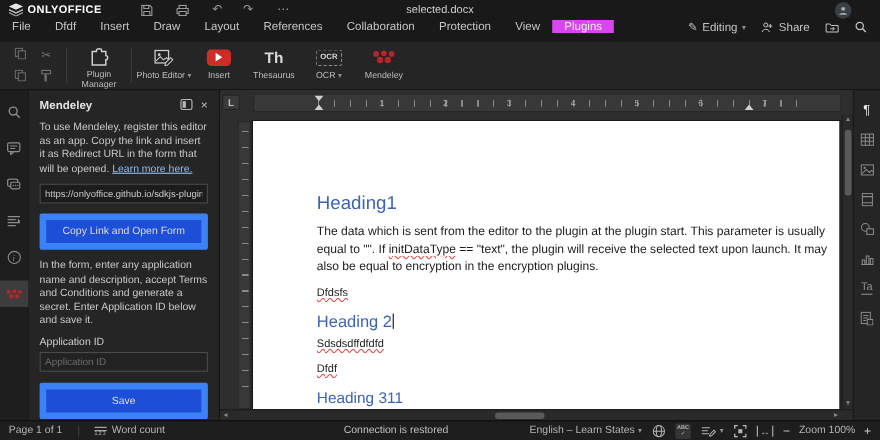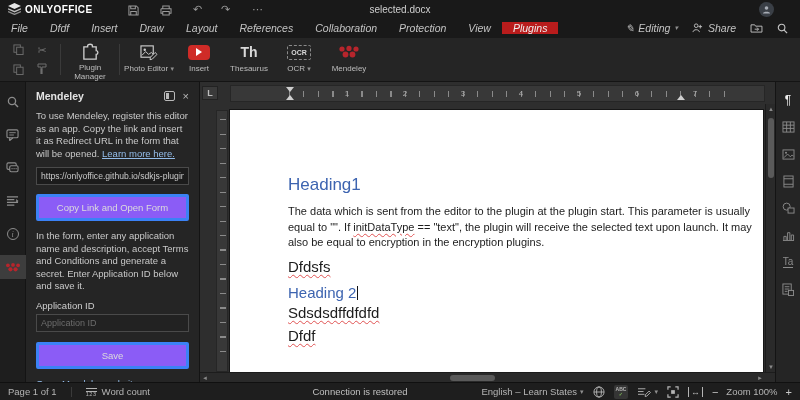--- a/index.html
+++ b/index.html
@@ -10,23 +10,23 @@
   
   .titlebar { height:18px; background:#191919; display:flex; align-items:center; position:relative; flex:none; }
   .logo { display:flex; align-items:center; gap:4px; padding:0 10px 0 8px; }
   .logo-name { font-size:10px; font-weight:bold; color:#fff; letter-spacing:.4px; }
   .tb-ic { width:26px; text-align:center; color:#9a9a9a; font-size:11px; line-height:18px; cursor:pointer; }
   .tb-ic svg { vertical-align:middle; }
   .doc-title { position:absolute; left:50%; transform:translateX(-50%); font-size:10px; color:#cfcfcf; }
   .avatar { position:absolute; right:26px; top:2px; width:15px; height:15px; border-radius:50%; background:#3a3f46; display:flex; align-items:center; justify-content:center; }
 
   
-  .menubar { height:20px; background:#191919; display:flex; align-items:center; font-size:10.5px; flex:none;font-style:italic; }
+  .menubar { height:20px; background:#191919; display:flex; align-items:flex-start; font-size:10.5px; flex:none; }
   .menu-tab { padding:0 11px; display:flex; align-items:center; color:#c4c4c4; cursor:pointer; }
-  .menu-tab.active { background:#b91c1c; color:#efefef; }
+  .menu-tab.active { background:#d946ef; color:#efefef; }
   .menu-spacer { flex:1; }
   .menu-right { display:flex; align-items:center; gap:14px; padding-right:12px; color:#c4c4c4; }
   .menu-right .item { display:flex; align-items:center; gap:4px; cursor:pointer; }
   .caret { font-size:7px; color:#8f8f8f; }
 
   
   .toolbar { height:44px; background:#252525; display:flex; align-items:stretch; padding-left:4px; flex:none; border-bottom:1px solid #141414; }
   .clip-grid { display:grid; grid-template-columns:24px 24px; grid-template-rows:20px 20px; align-items:center; justify-items:center; margin:2px 2px 0 2px; color:#6f6f6f; font-size:11px; }
   .vsep { width:1px; background:#3a3a3a; margin:6px 4px; }
   .tool { width:50px; display:flex; flex-direction:column; align-items:center; justify-content:flex-start; padding-top:4px; cursor:pointer; }
@@ -52,21 +52,21 @@
   
   .panel { width:174px; background:#252525; border-right:1px solid #141414; display:flex; flex-direction:column; padding:8px 10px 6px 10px; font-size:9.5px; color:#c9c9c9; flex:none; }
   .panel-head { display:flex; align-items:center; margin-bottom:8px; }
   .panel-title { font-weight:bold; font-size:10.5px; color:#e4e4e4; flex:1; }
   .panel-head .hic { color:#b9b9b9; margin-left:8px; cursor:pointer; font-size:11px; line-height:10px; }
   .dock-ic { width:11px; height:10px; border:1px solid #b9b9b9; border-radius:2px; position:relative; display:inline-block; }
   .dock-ic i { position:absolute; left:1px; top:1px; bottom:1px; width:3px; background:#b9b9b9; }
   .panel p { line-height:12.5px; margin-bottom:7px; }
   .panel a { color:#94bdea; text-decoration:underline; cursor:pointer; }
   .url-input { width:100%; background:#1c1c1c; border:1px solid #4a4a4a; color:#c9c9c9; font-size:8.6px; padding:3px 4px; margin-bottom:9px; font-family:"Liberation Sans", sans-serif; white-space:nowrap; overflow:hidden; }
-  .panel-btn { width:100%; background:#8b5cf6; border:3px solid #3b82f6; border-radius:2px; color:#dcdcdc; font-size:9.5px; padding:5px 0; text-align:center; cursor:pointer; margin-bottom:9px; }
+  .panel-btn { width:100%; background:#1d4ed8; border:6px solid #3b82f6; border-radius:2px; color:#dcdcdc; font-size:9.5px; padding:5px 0; text-align:center; cursor:pointer; margin-bottom:9px; }
   .field-label { margin-bottom:3px; color:#cfcfcf; }
   .appid-input { width:100%; background:#222; border:1px solid #4a4a4a; color:#c9c9c9; font-size:9px; padding:3px 4px; margin-bottom:10px; font-family:"Liberation Sans", sans-serif; }
   .appid-input::placeholder { color:#6c6c6c; }
   .panel-bottom { margin-top:auto; }
 
   
   .docarea { flex:1; background:#2e2e2e; display:flex; flex-direction:column; min-width:0; position:relative; }
   .ruler-row { height:22px; display:flex; flex:none; position:relative; background:#2e2e2e; }
   .ruler-corner { width:16px; height:14px; margin:4px 0 0 2px; background:#3a3a3a; border:1px solid #222; color:#bdbdbd; font-size:9px; font-weight:bold; display:flex; align-items:center; justify-content:center; }
   .h-ruler { position:absolute; left:30px; width:535px; top:3px; height:17px; background:#383838; border:1px solid #262626; }
@@ -79,21 +79,21 @@
   .ind-right { left:446px; bottom:1px; border-left:4px solid transparent; border-right:4px solid transparent; border-bottom:5px solid #cfcfcf; }
   .canvas { flex:1; position:relative; overflow:hidden; }
   .v-ruler { position:absolute; left:16px; top:6px; width:12px; bottom:0; background:#383838; border:1px solid #262626; }
   .v-ticks { position:absolute; top:8px; bottom:8px; left:3px; width:6px;
     background:repeating-linear-gradient(180deg,#8a8a8a 0 1px,transparent 1px 14.5px); }
   .page { position:absolute; left:30px; top:6px; width:533px; height:420px; background:#fff; box-shadow:0 0 0 1px #161616; padding:64px 12px 0 58px; color:#1c1c1c; }
   .page h1 { color:#3d64b0; font-size:17px; font-weight:normal; line-height:21px; margin-bottom:9px; }
   .page h2 { color:#3d64b0; font-size:15px; font-weight:normal; line-height:19px; margin:5px 0 4px 0; }
   .page h3 { color:#3d64b0; font-size:14px; font-weight:normal; line-height:18px; margin:8px 0 6px 0; }
   .page .body { font-size:11px; line-height:15.5px; width:474px; margin-bottom:9px; }
-  .page .line { font-size:15px; line-height:14px; margin-bottom:9px; }
+  .page .line { font-size:10px; line-height:14px; margin-bottom:9px; }
   .sp { text-decoration:underline; text-decoration-style:wavy; text-decoration-color:#e05252; text-decoration-thickness:1px; text-underline-offset:2px; }
   .cursor-bar { display:inline-block; width:1px; height:14px; background:#111; vertical-align:-2px; margin-left:1px; }
 
   
   .v-scroll { position:absolute; right:0; top:0; bottom:0; width:10px; background:#2a2a2a; border-left:1px solid #1c1c1c; }
   .v-scroll .arr { position:absolute; left:0; width:10px; height:10px; color:#8a8a8a; font-size:6px; text-align:center; line-height:10px; }
   .v-thumb { position:absolute; left:2px; top:14px; width:6px; height:60px; background:#5a5a5a; border-radius:3px; }
   .h-scroll { height:10px; background:#2a2a2a; border-top:1px solid #1c1c1c; position:relative; flex:none; }
   .h-scroll .arr { position:absolute; top:0; width:10px; height:10px; color:#8a8a8a; font-size:6px; text-align:center; line-height:10px; }
   .h-thumb { position:absolute; top:2px; left:250px; width:45px; height:6px; background:#5a5a5a; border-radius:3px; }
@@ -350,20 +350,21 @@
         <div class="v-ruler">
             <div class="v-ticks"></div>
           </div>
         <div class="page">
           <h1>Heading1</h1>
           <div class="body"><span>The data which is sent from the editor to the plugin at the plugin start. This parameter is usually equal to "". If </span><span class="sp">initDataType</span><span> == "text", the plugin will receive the selected text upon launch. It may also be equal to encryption in the encryption plugins.</span></div>
           <div class="line"><span class="sp">Dfdsfs</span></div>
           <h2><span>Heading 2</span><span class="cursor-bar"></span></h2>
           <div class="line"><span class="sp">Sdsdsdffdfdfd</span></div>
           <div class="line"><span class="sp">Dfdf</span></div>
+          <h3>Heading 311</h3>
 
         </div>
         <div class="v-scroll">
           <span class="arr" style="top:0">▲</span>
           <div class="v-thumb"></div>
           <span class="arr" style="bottom:0">▼</span>
         </div>
       </div>
       <div class="h-scroll">
         <span class="arr" style="left:0">◄</span>

